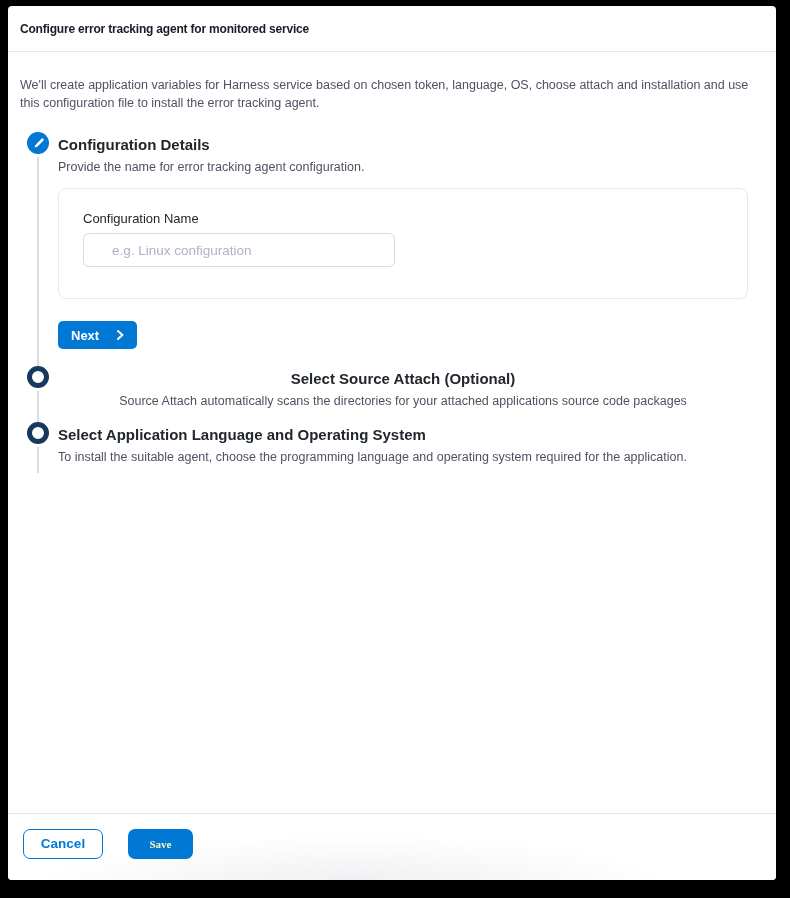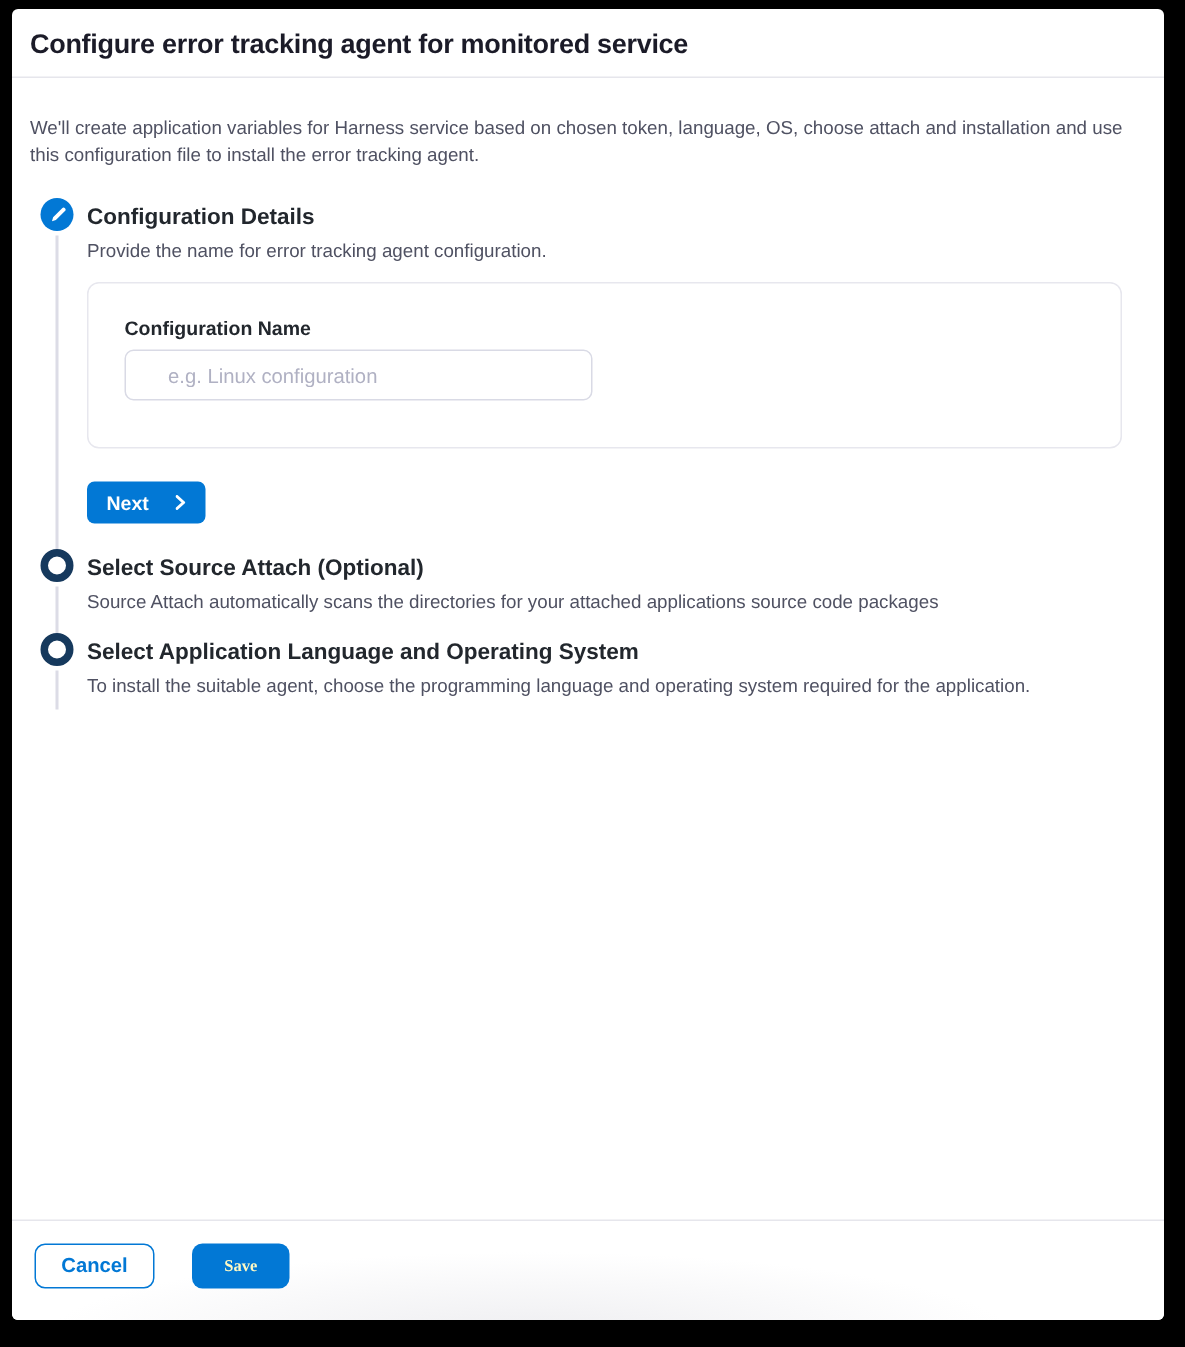--- a/index.html
+++ b/index.html
@@ -13,33 +13,33 @@
   }
   .dialog {
     width: 100%; height: 100%;
     background: #fff;
     border-radius: 4px;
     display: flex; flex-direction: column;
     overflow: hidden;
   }
   .dlg-header { padding: 12px 12px 11px; border-bottom: 1px solid #e6e6ec; }
   .dlg-title {
-    font-size: 18px; font-weight: 700; color: #1b1b28;
+    font-size: 12px; font-weight: 700; color: #1b1b28;
     letter-spacing: -0.2px; line-height: 22px;
   }
   .dlg-content { flex: 1; padding: 0 12px; overflow: hidden; }
   .intro {
     margin: 24px 0 0;
     font-size: 12.5px; line-height: 1.45; color: #4f5162;
     max-width: 748px;
   }
   .steps { margin-top: 20px; padding: 0 16px 0 7px; }
   .step { display: flex; gap: 9px; position: relative; }
   .step.s2 { margin-top: 21px; }
-  .step.s3 { margin-top: 17px; }
+  .step.s3 { margin-top: 17px; text-align: center; }
   .step.s4 { margin-top: 13px; }
   .rail { width: 22px; position: relative; flex-shrink: 0; }
   .connector {
     position: absolute; left: 10px; top: 25px; bottom: -17px;
     width: 2px; background: #dcdce6;
   }
   .step.s4 .connector { bottom: -8px; }
   .circle-done {
     width: 22px; height: 22px; border-radius: 50%;
     background: #0278d5;
@@ -58,21 +58,21 @@
   }
   .step-desc {
     font-size: 12.5px; color: #4f5162; line-height: 16px; margin: 4px 0 0;
   }
   .card {
     margin-top: 13px;
     border: 1px solid #e7e7ee; border-radius: 8px;
     padding: 22px 24px 31px;
     background: #fff;
   }
-  .field-label { font-size: 13px; font-weight: 700; color: #22272d; display: block; }
+  .field-label { font-size: 13px; font-weight: 400; color: #22272d; display: block; }
   .text-input {
     margin-top: 7px; width: 312px; height: 34px;
     border: 1px solid #d9dae5; border-radius: 6px;
     padding: 0 28px; font-size: 13.5px; color: #22272d;
     font-family: inherit; outline: none; display: block; background: #fff;
   }
   .text-input::placeholder { color: #b0b1c3; }
   .next-btn {
     margin-top: 22px; height: 28px; padding: 0 13px;
     background: #0278d5; color: #fff;

